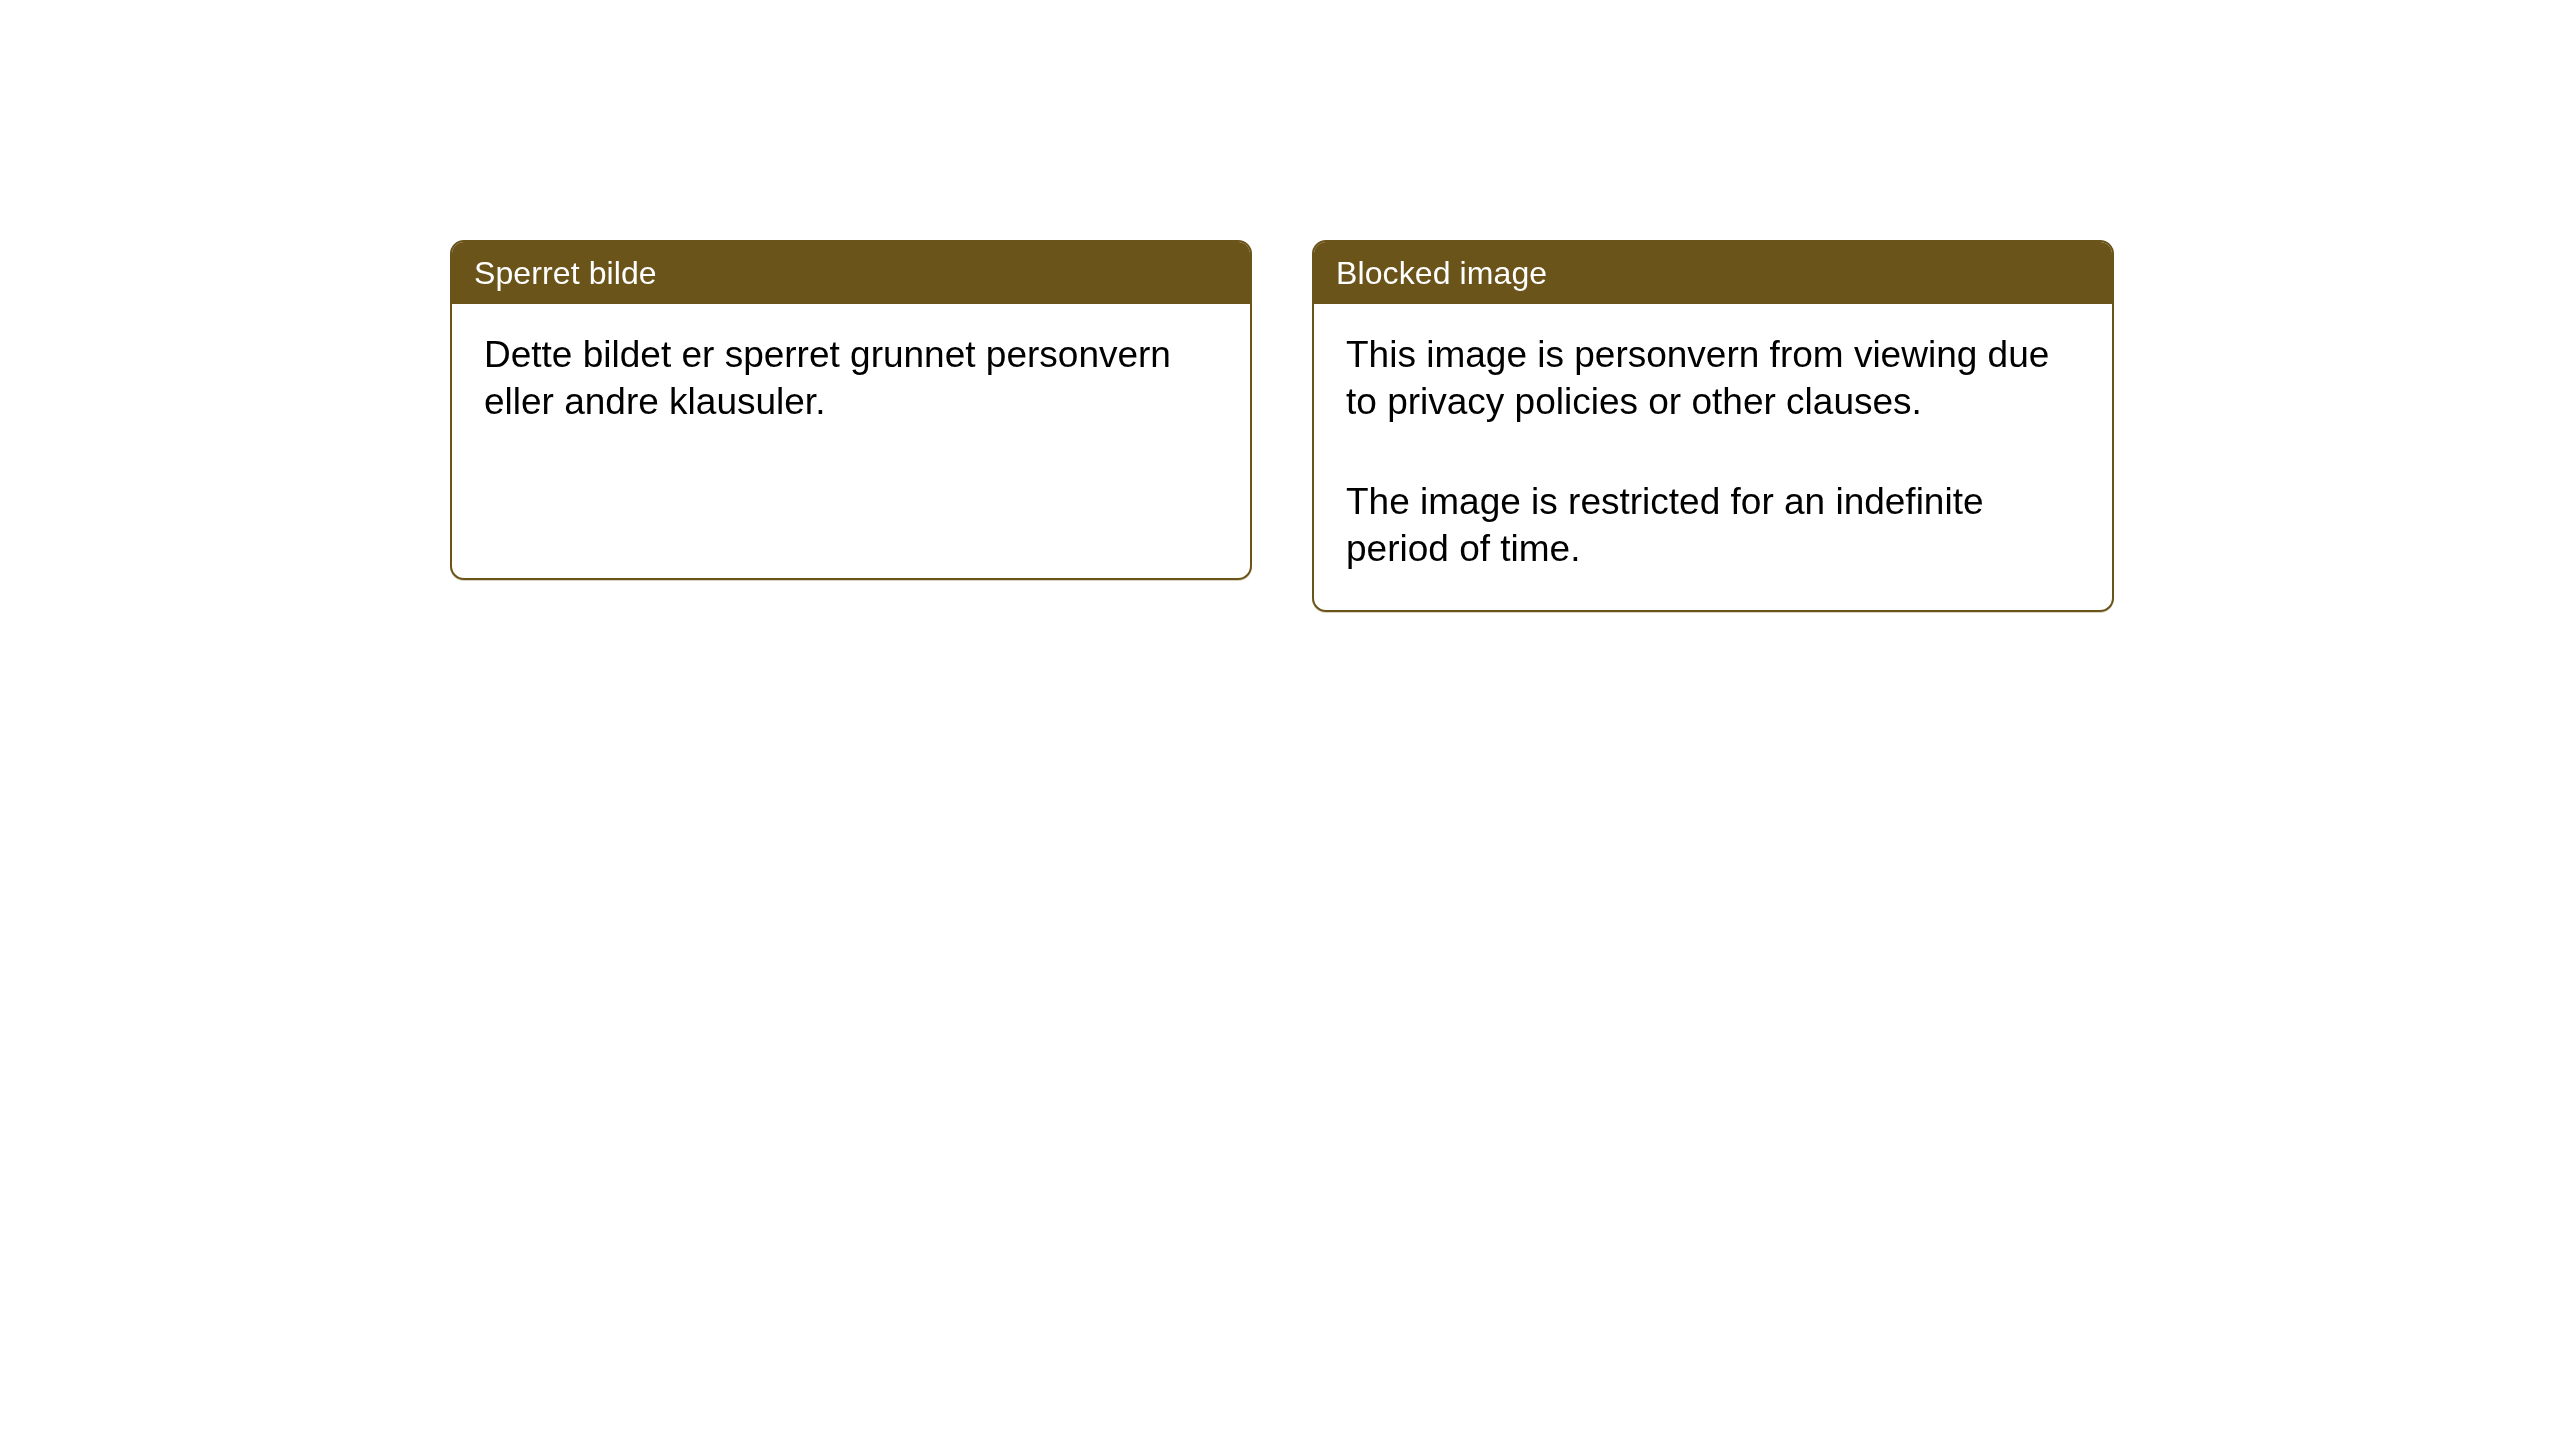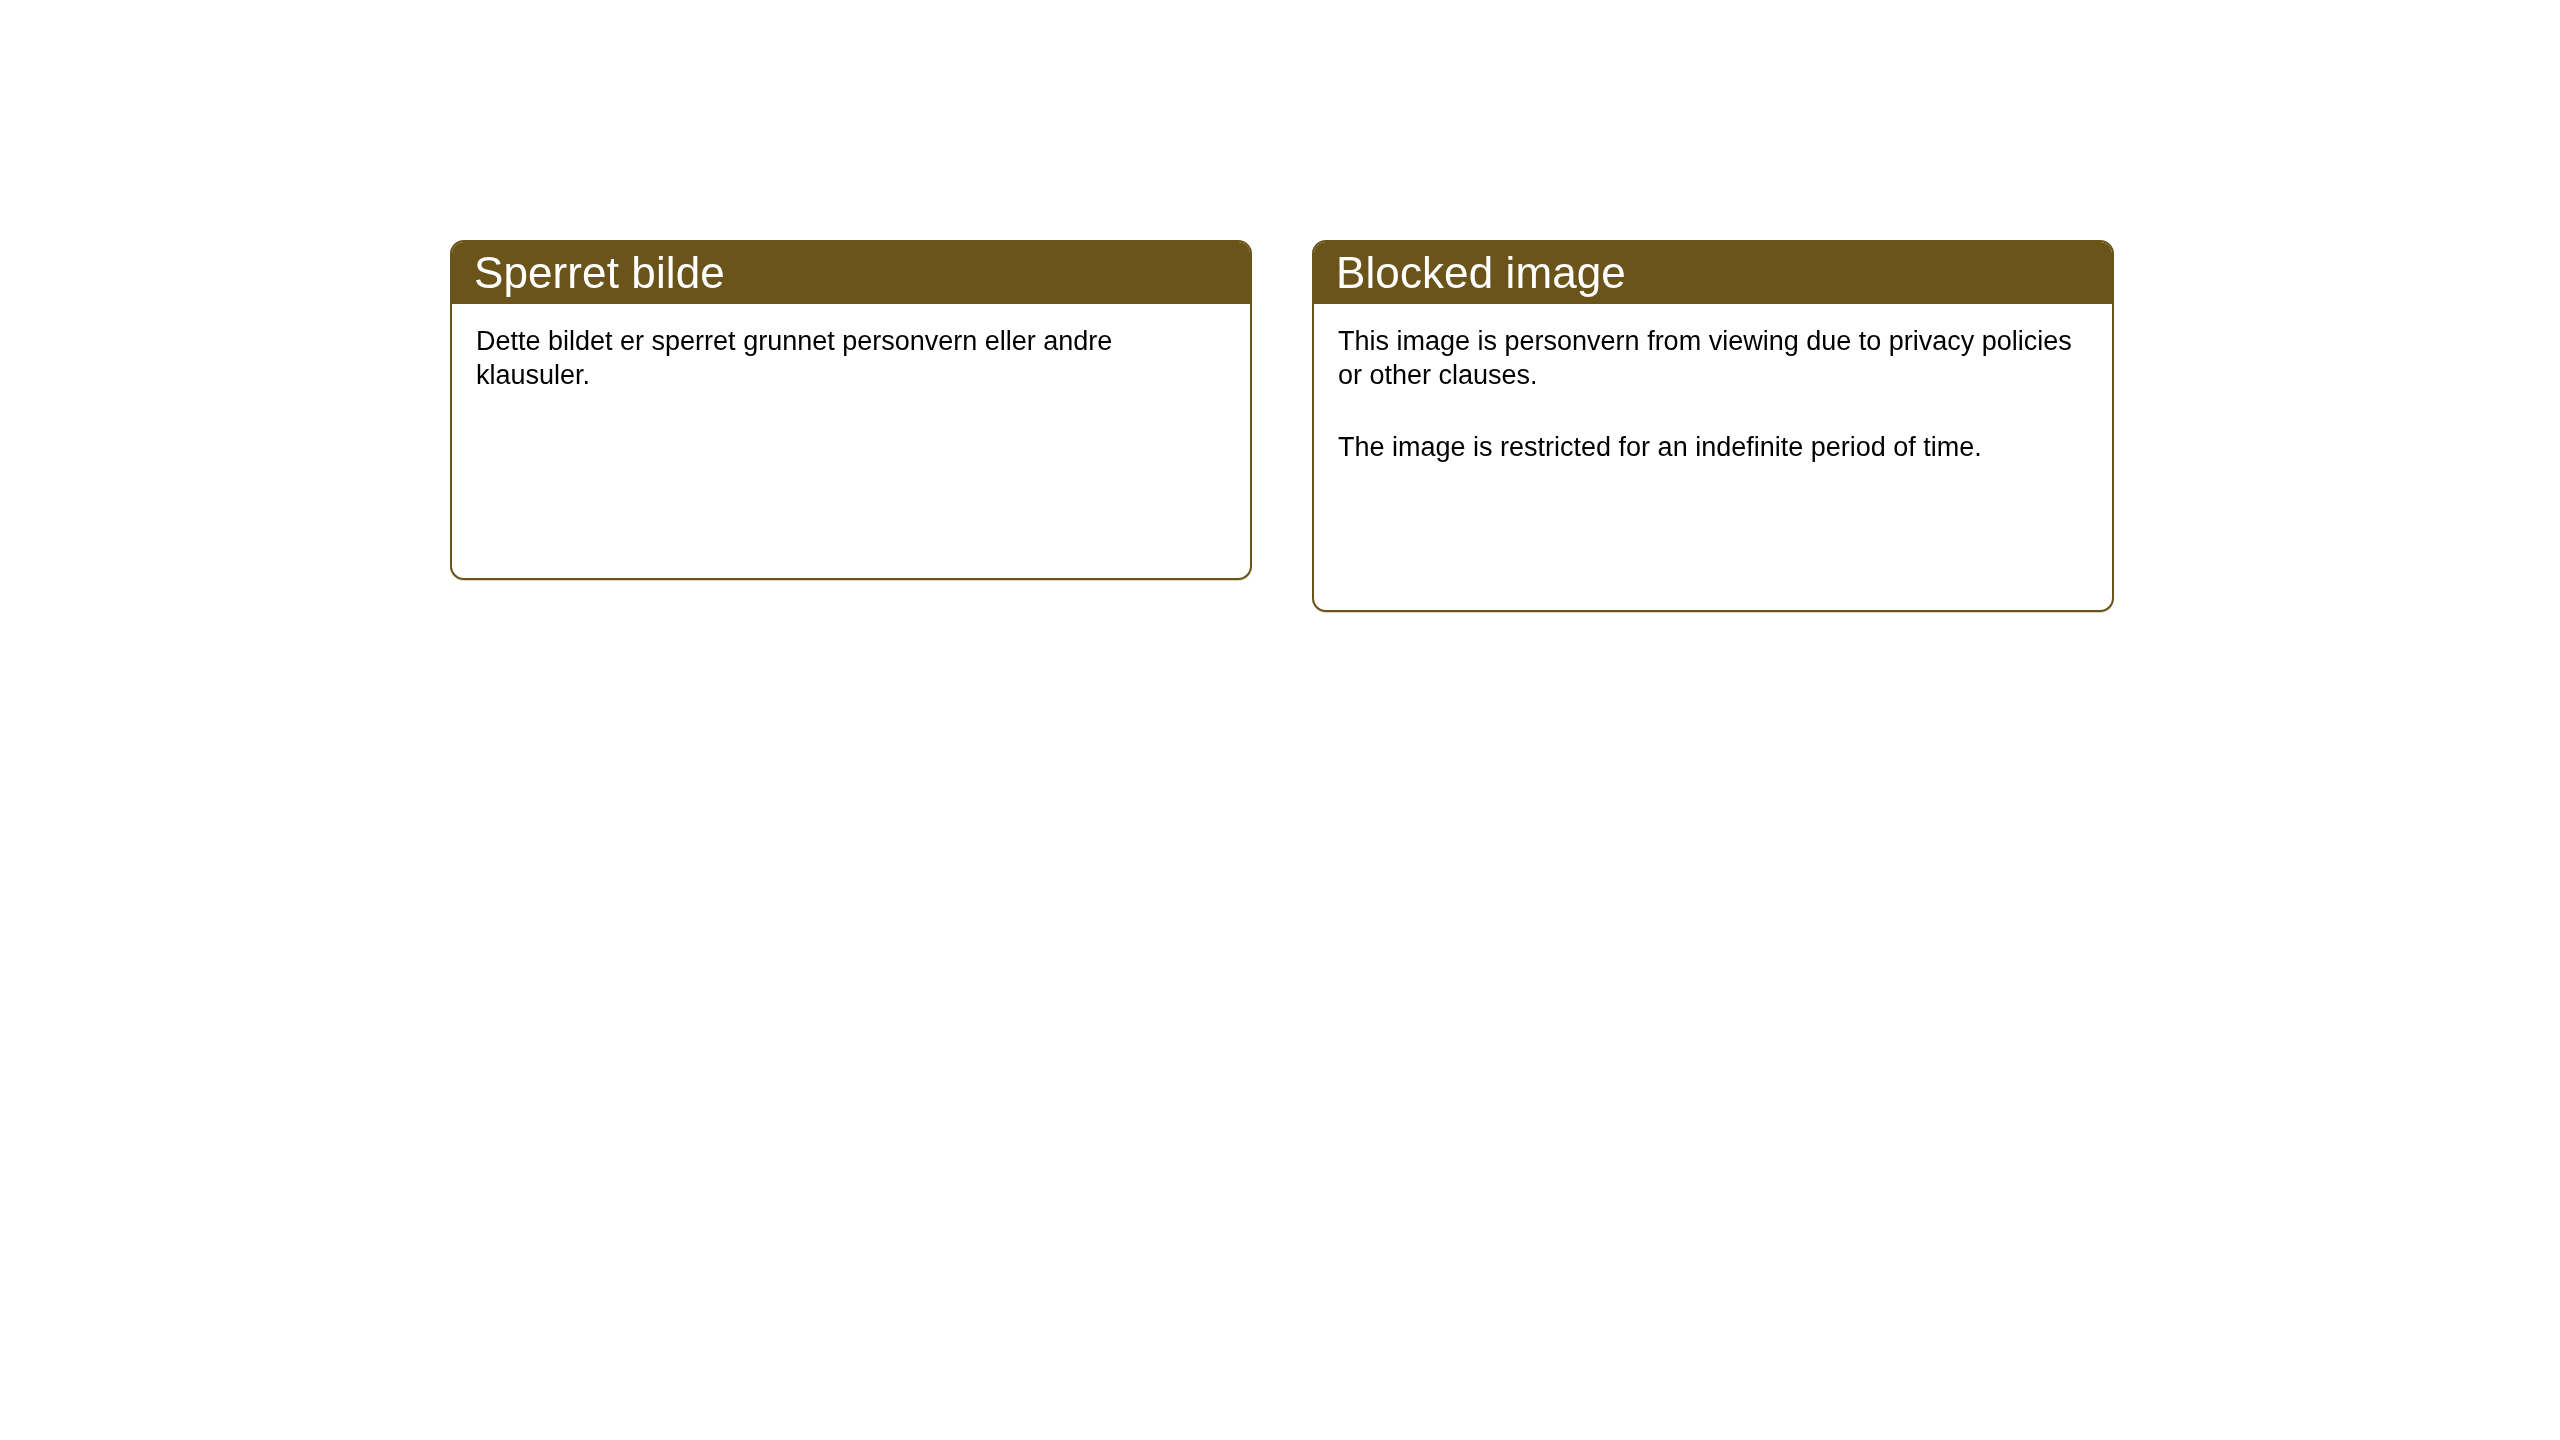--- a/index.html
+++ b/index.html
@@ -52,39 +52,39 @@
     background: #6b5419;
     height: 62px;
     display: flex;
     align-items: center;
     padding: 0 0 0 22px;
     box-sizing: border-box;
   }
 
   .card-header-title {
     color: #ffffff;
-    font-size: 44px;
+    font-size: 32px;
     font-weight: 400;
     line-height: 1;
     letter-spacing: 0.1px;
     white-space: nowrap;
   }
 
   .card-body {
     padding: 20px 24px 0 24px;
     box-sizing: border-box;
     background: #ffffff;
   }
 
   .card-paragraph {
     color: #000000;
-    font-size: 27px;
+    font-size: 37px;
     line-height: 1.26;
     font-weight: 400;
-    margin: 0;
+    margin: 8px;
     letter-spacing: 0px;
     max-width: 740px;
   }
 
   .paragraph-gap {
     height: 38px;
   }
 </style>
 </head>
 <body>

